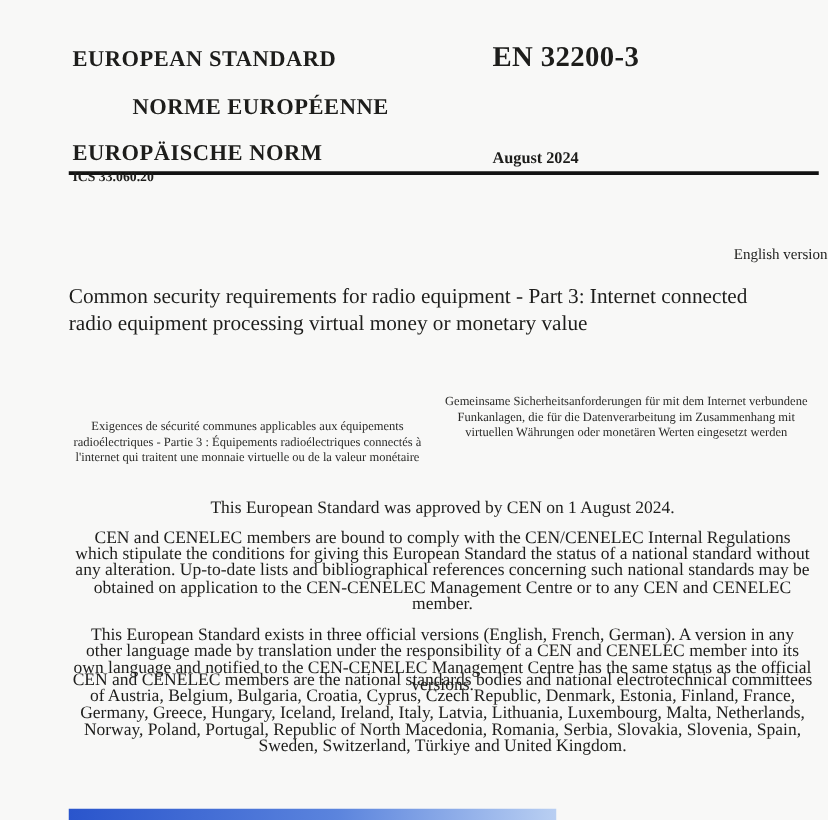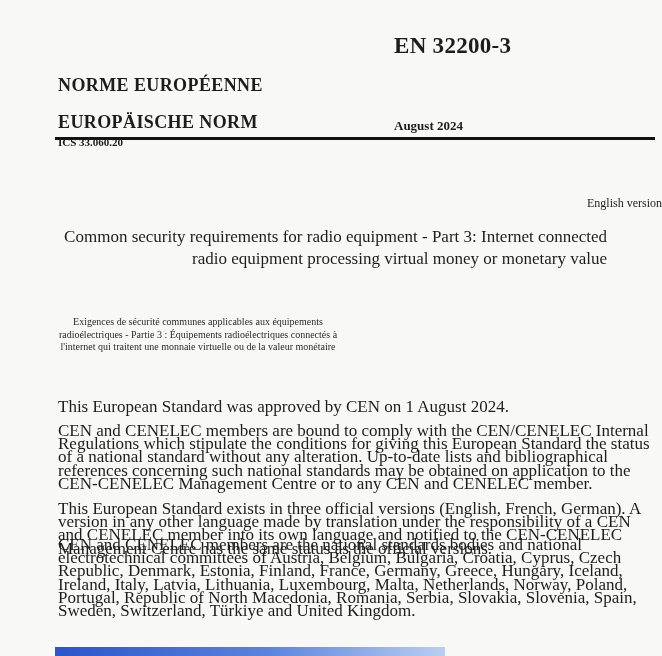--- a/index.html
+++ b/index.html
@@ -23,21 +23,21 @@
   .abs { position: absolute; }
 
   .hdr-title {
     left: 58px;
     font-size: 18px;
     font-weight: 600;
     letter-spacing: 0.4px;
     white-space: nowrap;
   }
   .hdr-title-1 { top: 37px; }
-  .hdr-title-2 { top: 75px; }
+  .hdr-title-2 { top: 75px; margin-left: 48px; }
   .hdr-title-3 { top: 112px; }
 
   .std-number {
     left: 394px;
     top: 33px;
     font-size: 23px;
     font-weight: 700;
     letter-spacing: 0.3px;
   }
   .std-date {
@@ -67,77 +67,79 @@
     top: 196px;
     width: 662px;
     text-align: right;
     font-size: 12px;
   }
 
   .doc-title {
     left: 55px;
     top: 226px;
     width: 552px;
-    text-align: right;
+    text-align: left;
     font-size: 17px;
     line-height: 21.5px;
     font-weight: 500;
   }
 
   .lang-col {
     top: 316px;
     font-size: 10px;
     line-height: 12.5px;
     text-align: center;
     color: #2a2a28;
   }
-  .lang-col-fr { left: 52px;  width: 292px; }
+  .lang-col-fr { left: 52px;  width: 292px; margin-top: 20px; }
   .lang-col-de { left: 356px; width: 290px; }
 
   .body-para {
     left: 58px;
     width: 592px;
-    font-size: 17px;
+    font-size: 14px;
     line-height: 13.2px;
-    text-align: left;
+    text-align: center;
     color: #1d1d1b;
   }
   .para-1 { top: 400px; }
   .para-2 { top: 424px; }
   .para-3 { top: 502px; }
   .para-4 { top: 538px; }
 
   .footer-accent-bar {
     left: 55px;
     top: 647px;
     width: 390px;
     height: 9px;
     background: linear-gradient(90deg, #2a55cc 0%, #5b84dd 55%, #b9cff2 100%);
   }
 </style>
 </head>
 <body>
 
 <div class="page">
 
+  <div class="abs hdr-title hdr-title-1">EUROPEAN STANDARD</div>
   <div class="abs hdr-title hdr-title-2">NORME EUROPÉENNE</div>
   <div class="abs hdr-title hdr-title-3">EUROPÄISCHE NORM</div>
 
   <div class="abs std-number">EN 32200-3</div>
   <div class="abs std-date">August 2024</div>
 
   <div class="abs header-rule"></div>
 
   <div class="abs ics-line">ICS 33.060.20</div>
 
   <div class="abs version-label">English version</div>
 
   <div class="abs doc-title">Common security requirements for radio equipment - Part 3: Internet connected radio equipment processing virtual money or monetary value</div>
 
   <div class="abs lang-col lang-col-fr">Exigences de sécurité communes applicables aux équipements radioélectriques - Partie 3 : Équipements radioélectriques connectés à l'internet qui traitent une monnaie virtuelle ou de la valeur monétaire</div>
+  <div class="abs lang-col lang-col-de">Gemeinsame Sicherheitsanforderungen für mit dem Internet verbundene Funkanlagen, die für die Datenverarbeitung im Zusammenhang mit virtuellen Währungen oder monetären Werten eingesetzt werden</div>
 
   <div class="abs body-para para-1">This European Standard was approved by CEN on 1 August 2024.</div>
   <div class="abs body-para para-2">CEN and CENELEC members are bound to comply with the CEN/CENELEC Internal Regulations which stipulate the conditions for giving this European Standard the status of a national standard without any alteration. Up-to-date lists and bibliographical references concerning such national standards may be obtained on application to the CEN-CENELEC Management Centre or to any CEN and CENELEC member.</div>
   <div class="abs body-para para-3">This European Standard exists in three official versions (English, French, German). A version in any other language made by translation under the responsibility of a CEN and CENELEC member into its own language and notified to the CEN-CENELEC Management Centre has the same status as the official versions.</div>
   <div class="abs body-para para-4">CEN and CENELEC members are the national standards bodies and national electrotechnical committees of Austria, Belgium, Bulgaria, Croatia, Cyprus, Czech Republic, Denmark, Estonia, Finland, France, Germany, Greece, Hungary, Iceland, Ireland, Italy, Latvia, Lithuania, Luxembourg, Malta, Netherlands, Norway, Poland, Portugal, Republic of North Macedonia, Romania, Serbia, Slovakia, Slovenia, Spain, Sweden, Switzerland, Türkiye and United Kingdom.</div>
 
   <div class="abs footer-accent-bar"></div>
 
 </div>
 

